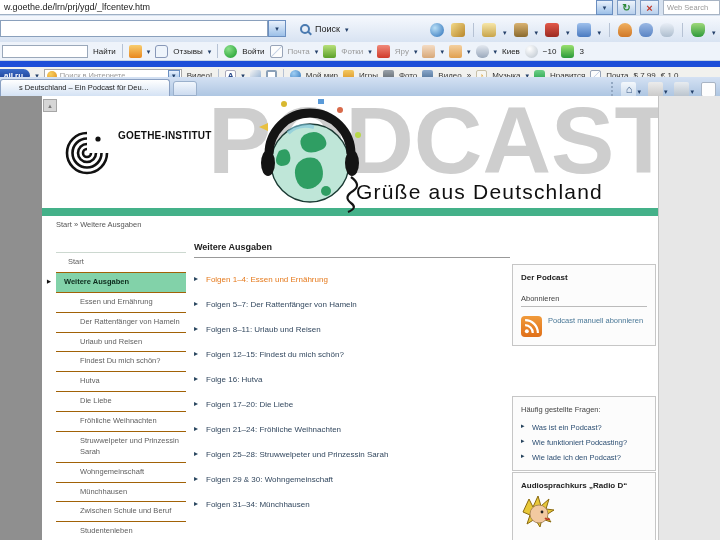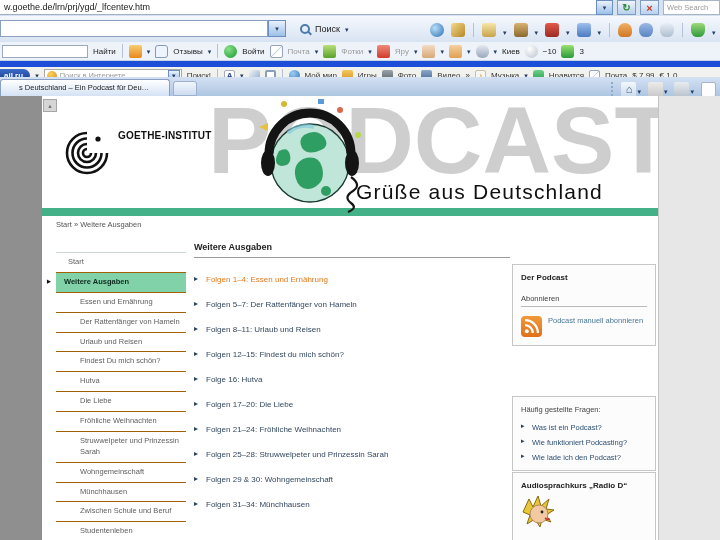--- a/index.html
+++ b/index.html
@@ -221,21 +221,21 @@
   </div>
 
   <div class="row row-mr">
     <span class="mr-pill clickable">ail.ru</span>
     <span class="caret"></span>
     <span class="mr-field clickable">
       <span class="ic-at"></span>
       <span class="mr-ph">Поиск в Интернете</span>
       <span class="dd caret" style="width:12px;height:11px;"></span>
     </span>
-    <span class="clickable">Поиск!</span>
+    <span class="clickable">Видео!</span>
     <span class="vsep"></span>
     <span class="ic11 ic-font clickable"></span>
     <span class="caret"></span>
     <span class="ic11 ic-pen clickable"></span>
     <span class="ic11 ic-frame clickable"></span>
     <span class="vsep"></span>
     <span class="ic11 ic-world clickable"></span>
     <span class="clickable">Мой мир</span>
     <span class="ic11 ic-games clickable"></span>
     <span class="clickable">Игры</span>

